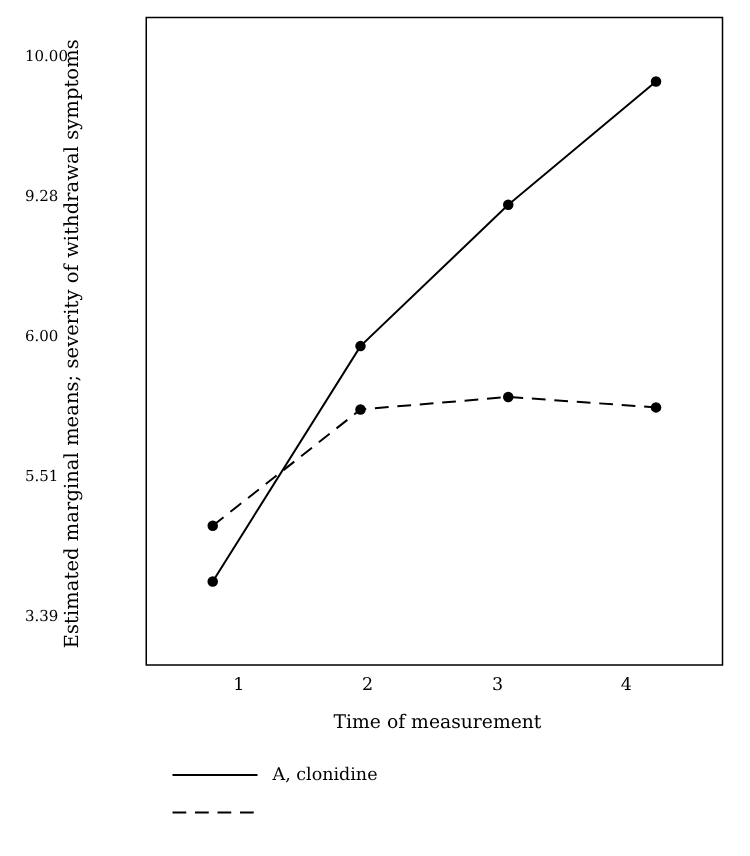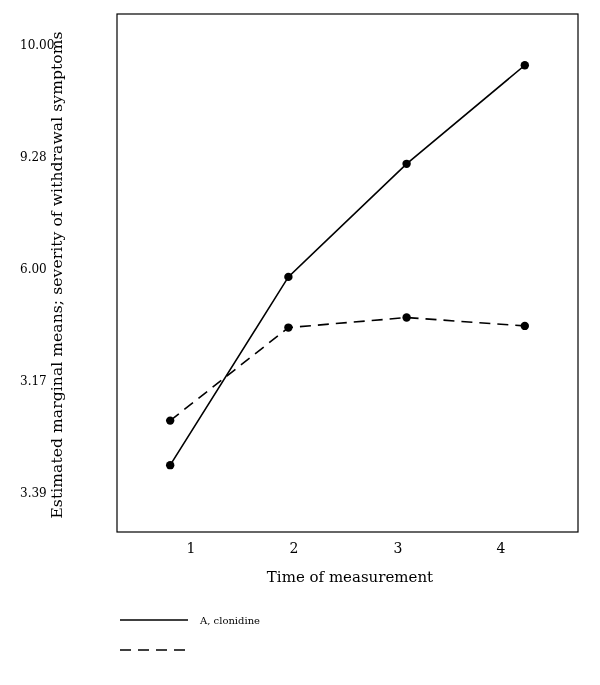--- a/index.html
+++ b/index.html
@@ -57,24 +57,24 @@
   }
   .tick-label-x {
     position: absolute;
     top: 540px;
     width: 40px;
     text-align: center;
     font-size: 14px;
   }
   .legend {
     position: absolute;
-    left: 118px;
+    left: 136px;
     top: 605px;
     width: 460px;
-    font-size: 10px;
+    font-size: 14px;
   }
   .legend-row {
     display: flex;
     align-items: center;
     height: 30px;
   }
   .legend-key {
     width: 72px;
     flex: 0 0 72px;
     height: 14px;
@@ -92,21 +92,21 @@
 </head>
 <body>
 
 <div id="figure">
 
   <div class="ylabel">Estimated marginal means; severity of withdrawal symptoms</div>
 
   <div class="tick-label-y" style="left:20px; top:38px;">10.00</div>
   <div class="tick-label-y" style="left:20px; top:150px;">9.28</div>
   <div class="tick-label-y" style="left:20px; top:262px;">6.00</div>
-  <div class="tick-label-y" style="left:20px; top:374px;">3.17</div>
+  <div class="tick-label-y" style="left:20px; top:374px;">5.51</div>
   <div class="tick-label-y" style="left:20px; top:486px;">3.39</div>
 
   <div class="tick-label-x" style="left:171px;">1</div>
   <div class="tick-label-x" style="left:274px;">2</div>
   <div class="tick-label-x" style="left:378px;">3</div>
   <div class="tick-label-x" style="left:481px;">4</div>
 
   <div class="xlabel">Time of measurement</div>
 
   <svg id="plot" width="600" height="685" style="position:absolute;left:0;top:0;">

